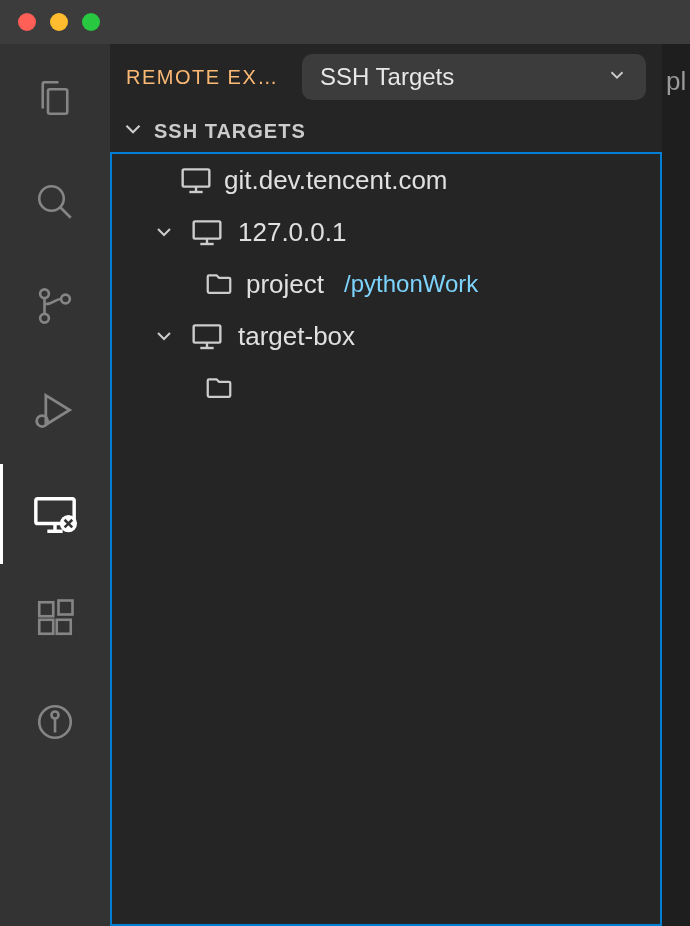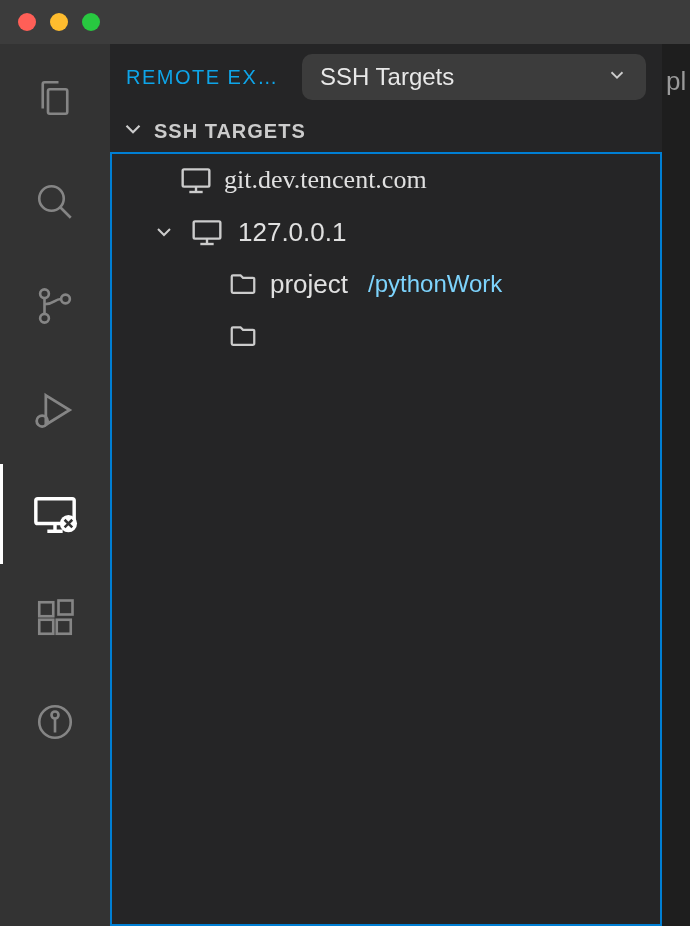--- a/index.html
+++ b/index.html
@@ -79,21 +79,21 @@
     .sidebar-header {
       height: 66px;
       display: flex;
       align-items: center;
       padding: 0 16px;
       gap: 12px;
     }
     .sidebar-title {
       font-size: 20px;
       letter-spacing: 1.5px;
-      color: #0ea5e9;
+      color: #fdba74;
       flex: 0 0 auto;
       white-space: nowrap;
       overflow: hidden;
       text-overflow: ellipsis;
       width: 164px;
     }
     .dropdown {
       flex: 1;
       height: 46px;
       background: #3c3c3c;
@@ -135,22 +135,22 @@
     }
     .tree-row {
       height: 52px;
       display: flex;
       align-items: center;
       padding-left: 0;
       cursor: pointer;
       gap: 12px;
     }
     .tree-indent-1 { padding-left: 40px; gap: 15px; }
-    .tree-indent-1b { padding-left: 68px; font-family: Liberation Serif, serif; }
-    .tree-indent-2 { padding-left: 116px; }
+    .tree-indent-1b { padding-left: 68px; }
+    .tree-indent-2 { padding-left: 92px; }
     .row-chevron {
       width: 24px;
       display: flex;
       justify-content: center;
       color: #cccccc;
     }
     .row-icon {
       display: flex;
       align-items: center;
       color: #cccccc;
@@ -298,20 +298,35 @@
           <span class="row-icon">
             <svg width="30" height="30" viewBox="0 0 24 24" fill="none" stroke="currentColor" stroke-width="1.8">
                 <path d="M3 6a1 1 0 0 1 1-1h6l2 2h8a1 1 0 0 1 1 1v10a1 1 0 0 1-1 1H4a1 1 0 0 1-1-1V6z"></path>
               </svg>
           </span>
           <span class="row-label">project</span>
           <span class="row-desc">/pythonWork</span>
         </div>
 
 
+        <div class="tree-row tree-indent-1">
+          <span class="row-chevron">
+            <svg width="24" height="24" viewBox="0 0 24 24" fill="none" stroke="currentColor" stroke-width="2">
+                <polyline points="6 9 12 15 18 9"></polyline>
+              </svg>
+          </span>
+          <span class="row-icon">
+            <svg width="32" height="32" viewBox="0 0 24 24" fill="none" stroke="currentColor" stroke-width="1.8">
+                <rect x="2" y="4" width="20" height="13" rx="1"></rect>
+                <line x1="7" y1="21" x2="17" y2="21"></line>
+                <line x1="12" y1="17" x2="12" y2="21"></line>
+              </svg>
+          </span>
+          <span class="row-label">target-box</span>
+        </div>
 
         <div class="tree-row tree-indent-2">
           <span class="row-icon">
             <svg width="30" height="30" viewBox="0 0 24 24" fill="none" stroke="currentColor" stroke-width="1.8">
                 <path d="M3 6a1 1 0 0 1 1-1h6l2 2h8a1 1 0 0 1 1 1v10a1 1 0 0 1-1 1H4a1 1 0 0 1-1-1V6z"></path>
               </svg>
           </span>
         </div>
       </div>
     </div>

